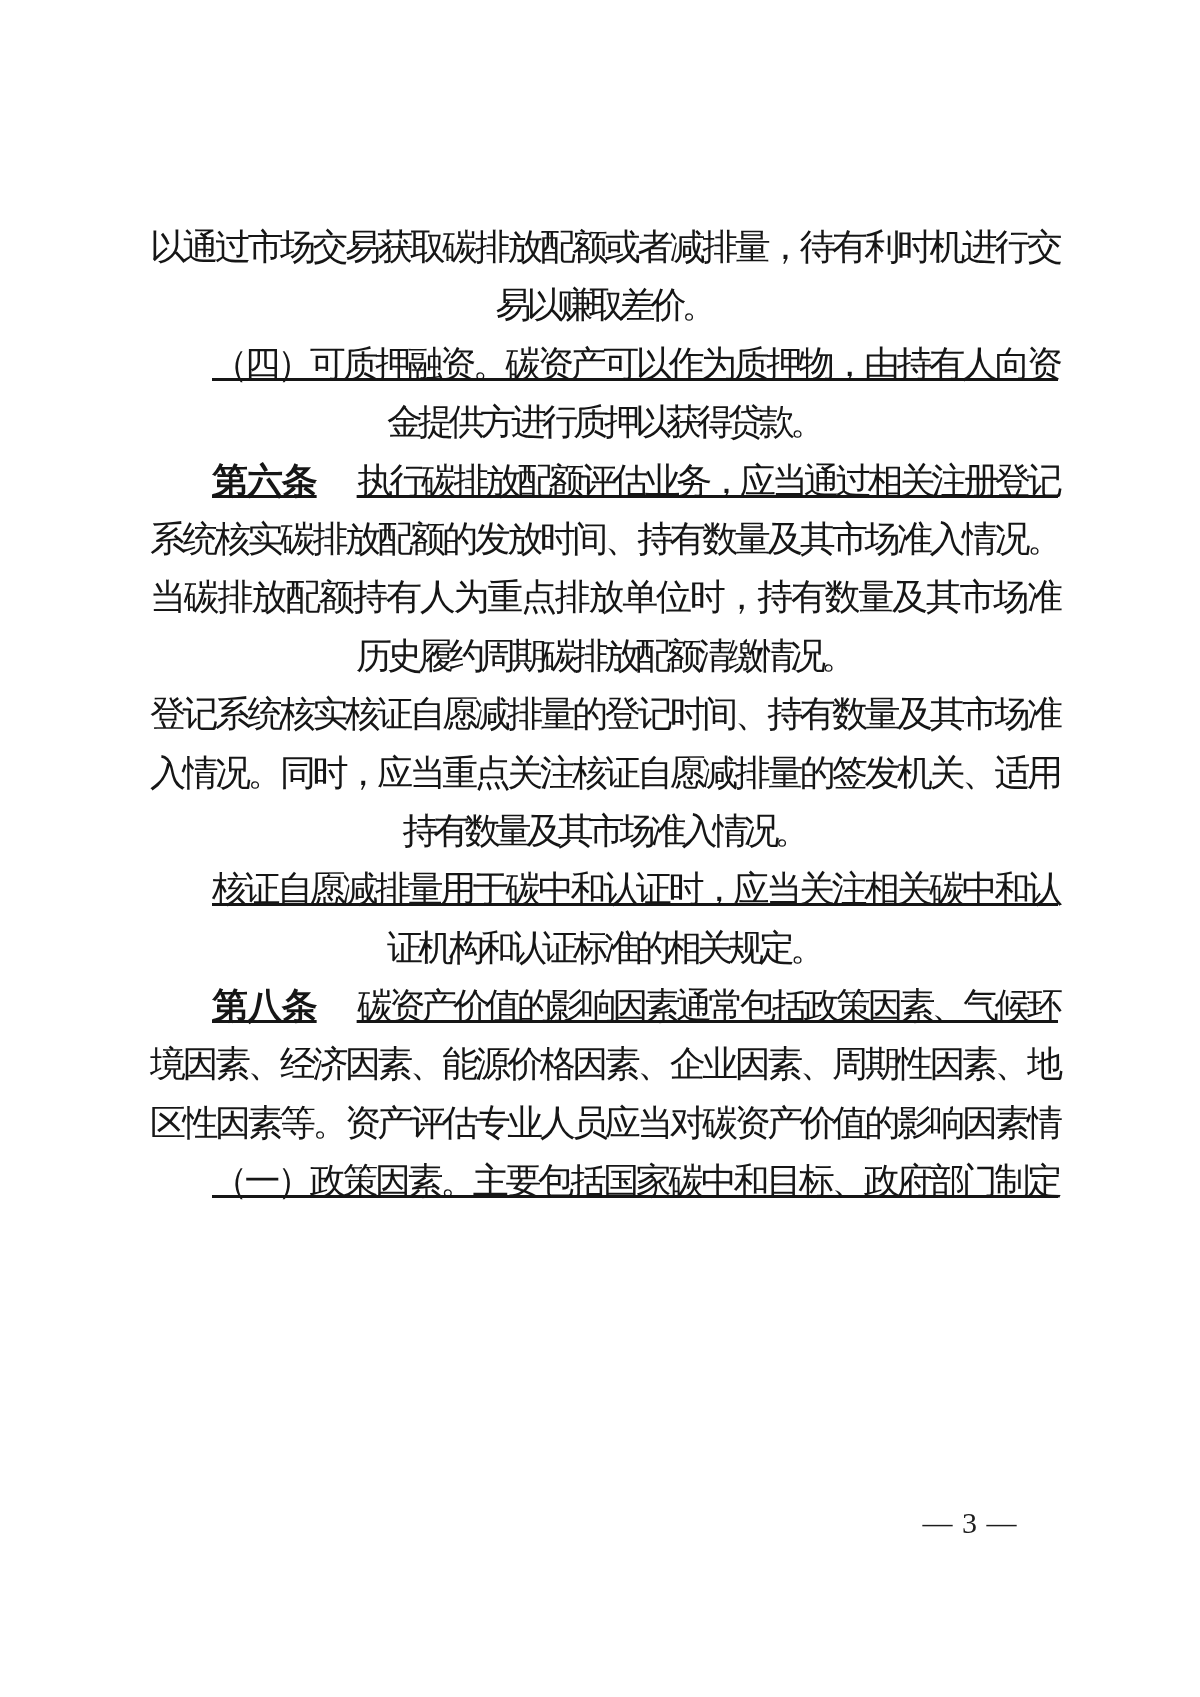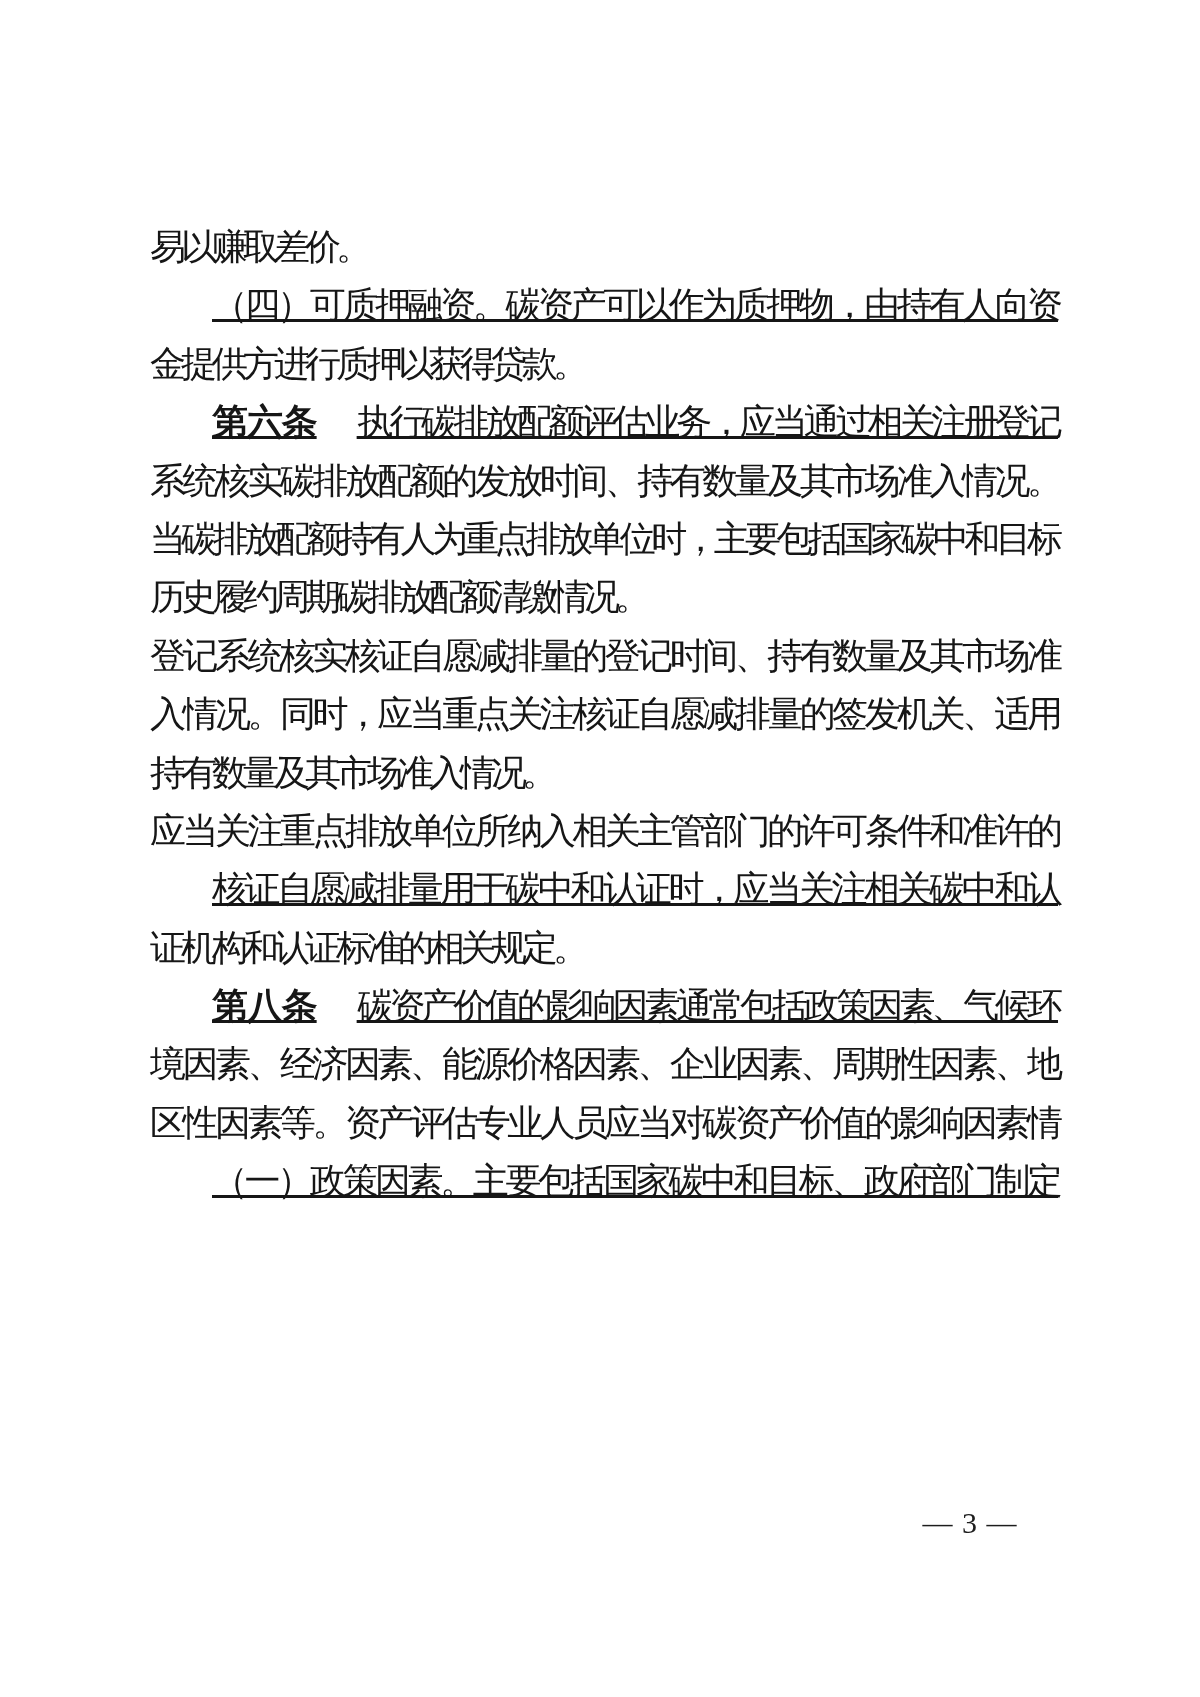--- a/index.html
+++ b/index.html
@@ -21,21 +21,21 @@
     position: absolute;
     left: 150px;
     top: 218px;
     width: 908px;
   }
   .line {
     height: 58.4px;
     line-height: 58.4px;
     font-size: 36px;
     letter-spacing: -5px;
-    text-align: left;
+    text-align: center;
     white-space: nowrap;
   }
   .line.justify {
     white-space: normal;
     text-align: justify;
     text-align-last: justify;
   }
   .line.indent {
     padding-left: 62px;
     text-decoration: underline;
@@ -60,31 +60,31 @@
     text-align: center;
     letter-spacing: 1px;
     color: #1d1d1d;
   }
 </style>
 </head>
 <body>
 
 <div class="page">
   <div class="doc-body">
+      <div class="line justify"><span>以通过市场交易获取碳排放配额或者减排量，待有利时机进行交</span></div>
       <div class="line"><span>易以赚取差价。</span></div>
       <div class="line justify indent"><span>（四）可质押融资。碳资产可以作为质押物，由持有人向资</span></div>
       <div class="line"><span>金提供方进行质押以获得贷款。</span></div>
       <div class="line justify indent"><span class="article-label">第六条</span><span class="label-gap"></span><span>执行碳排放配额评估业务，应当通过相关注册登记</span></div>
       <div class="line justify"><span>系统核实碳排放配额的发放时间、持有数量及其市场准入情况。</span></div>
-      <div class="line justify"><span>当碳排放配额持有人为重点排放单位时，主要包括国家碳中和目标</span></div>
+      <div class="line justify"><span>当碳排放配额持有人为重点排放单位时，持有数量及其市场准</span></div>
       <div class="line"><span>历史履约周期碳排放配额清缴情况。</span></div>
       <div class="line justify"><span>登记系统核实核证自愿减排量的登记时间、持有数量及其市场准</span></div>
       <div class="line justify"><span>入情况。同时，应当重点关注核证自愿减排量的签发机关、适用</span></div>
       <div class="line"><span>持有数量及其市场准入情况。</span></div>
-      <div class="line justify"><span>应当关注重点排放单位所纳入相关主管部门的许可条件和准许的</span></div>
       <div class="line justify indent"><span>核证自愿减排量用于碳中和认证时，应当关注相关碳中和认</span></div>
       <div class="line"><span>证机构和认证标准的相关规定。</span></div>
       <div class="line justify indent"><span class="article-label">第八条</span><span class="label-gap"></span><span>碳资产价值的影响因素通常包括政策因素、气候环</span></div>
       <div class="line justify"><span>境因素、经济因素、能源价格因素、企业因素、周期性因素、地</span></div>
       <div class="line justify"><span>区性因素等。资产评估专业人员应当对碳资产价值的影响因素情</span></div>
       <div class="line justify indent"><span>（一）政策因素。主要包括国家碳中和目标、政府部门制定</span></div>
     </div>
   <div class="page-number">— 3 —</div>
 </div>
 

